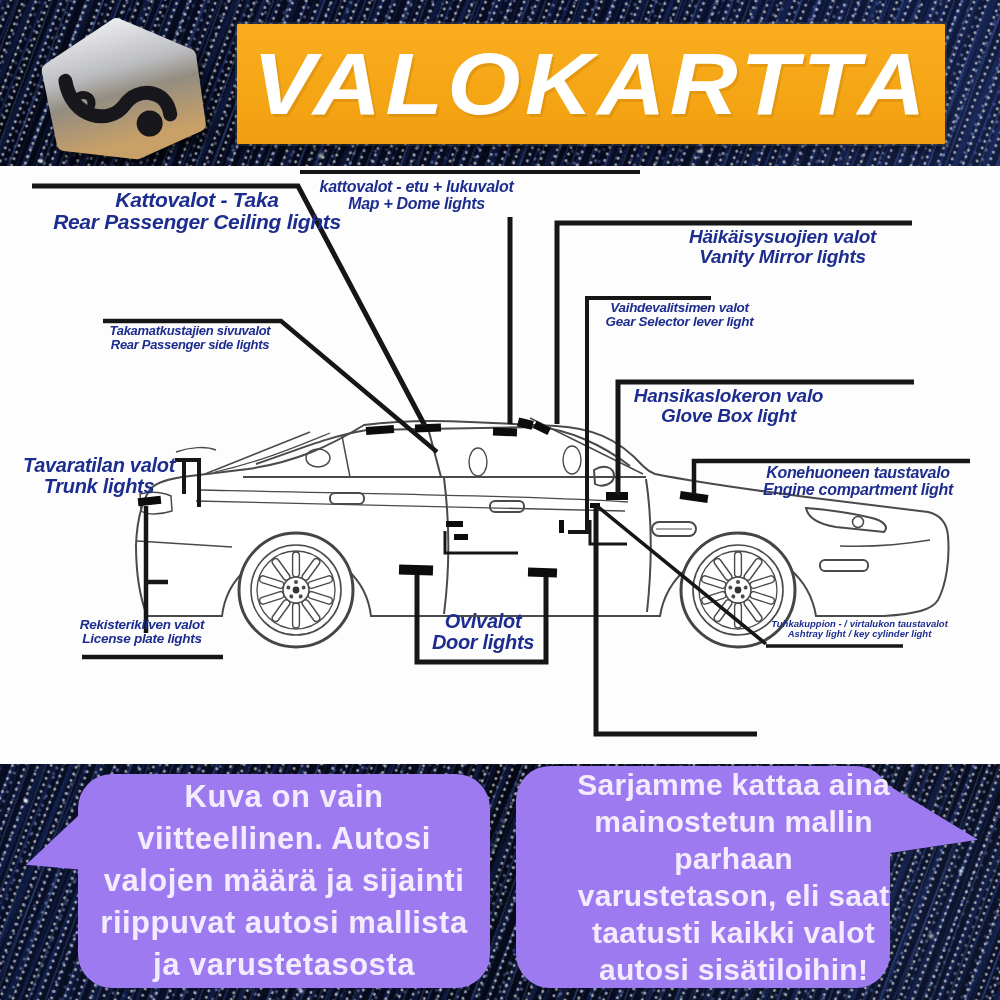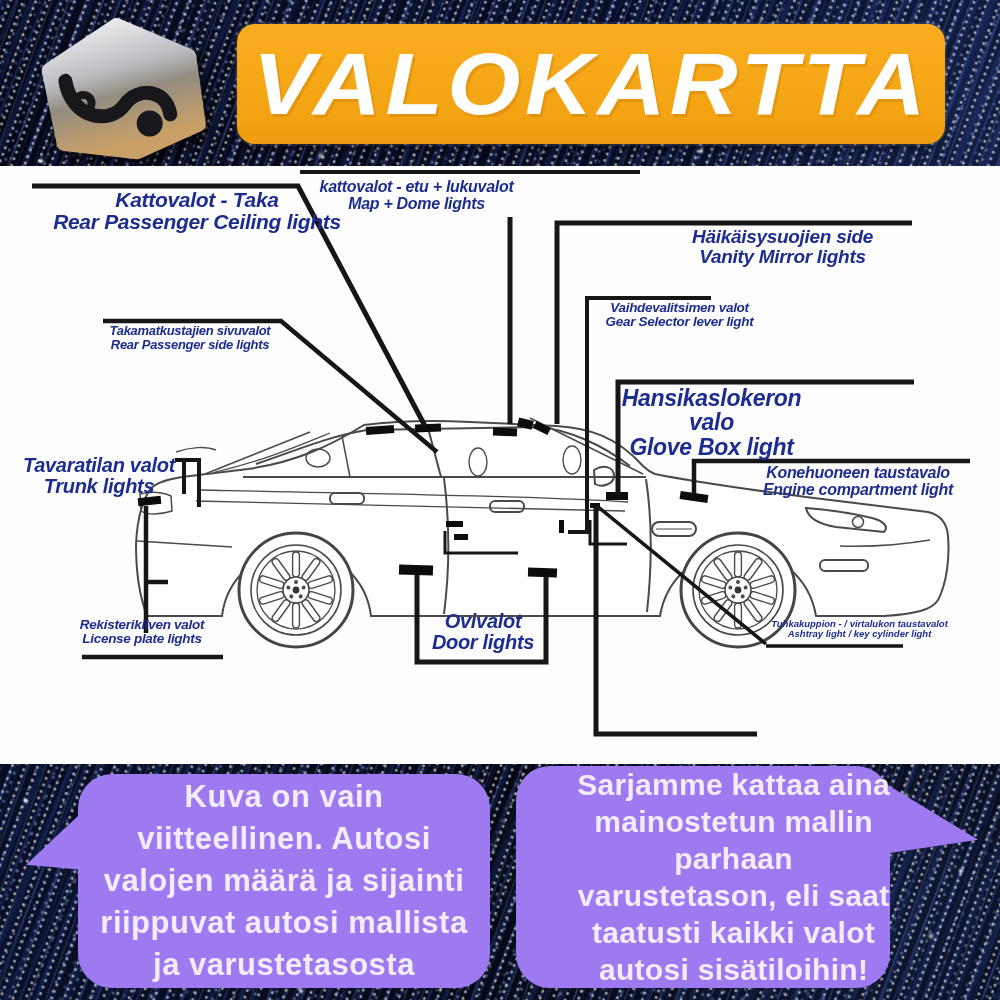--- a/index.html
+++ b/index.html
@@ -32,38 +32,38 @@
       930px 935px 3px 1px #fff, 700px 975px 2px 0 #b9c9ff, 985px 690px 2px 0 #fff,
       10px 350px 2px 0 #aabdff, 5px 540px 2px 1px #e0e8ff, 990px 300px 2px 1px #fff,
       992px 480px 2px 0 #c3d2ff, 994px 590px 2px 1px #eef2ff, 150px 995px 2px 0 #fff,
       300px 990px 2px 1px #d4dfff, 835px 985px 2px 0 #fff, 575px 775px 2px 0 #cdd9ff,
       970px 215px 2px 0 #fff, 760px 20px 2px 0 #fff, 420px 40px 2px 0 #9db2f9;}
   
   .logo{position:absolute;left:20px;top:12px;width:200px;height:148px;}
   .logo svg{filter:drop-shadow(5px 7px 6px rgba(0,0,0,.65));}
   .banner{position:absolute;left:237px;top:24px;width:708px;height:120px;
     background:linear-gradient(180deg,#f9ad1e 0%,#f4a413 70%,#ef9d10 100%);
-    border-radius:18px;display:flex;align-items:center;justify-content:center;
+    border-radius:1px;display:flex;align-items:center;justify-content:center;
     box-shadow:0 0 0 2px rgba(255,255,255,.10), 0 4px 10px rgba(0,0,0,.5);}
   .banner .title{color:#fff;font-weight:bold;font-style:italic;font-size:84px;
     letter-spacing:4px;transform:scaleX(1.12) scaleY(1.04);white-space:nowrap;
     text-shadow:2px 3px 0 rgba(150,90,0,.18);}
   
   .band{position:absolute;left:0;top:166px;width:1000px;height:598px;background:#fdfdfd;}
   .diagram-svg{position:absolute;left:0;top:0;width:1000px;height:1000px;pointer-events:none;}
   
   .lbl{position:absolute;color:#1d2d8f;font-weight:bold;font-style:italic;
     text-align:center;line-height:1.06;letter-spacing:-0.3px;}
   .lbl span{display:block;}
   .lbl-ceiling-rear{left:22px;top:189px;width:350px;font-size:21px;}
   .lbl-map-dome{left:264px;top:179px;width:305px;font-size:16px;}
   .lbl-vanity{left:640px;top:227px;width:285px;font-size:19px;}
   .lbl-gear{left:592px;top:301px;width:175px;font-size:13.5px;}
   .lbl-rear-side{left:85px;top:324px;width:210px;font-size:13px;}
-  .lbl-glove{left:604px;top:386px;width:215px;font-size:23px;}
+  .lbl-glove{left:621px;top:386px;width:215px;font-size:19px;}
   .lbl-trunk{left:8px;top:455px;width:182px;font-size:20px;}
   .lbl-engine{left:742px;top:465px;width:232px;font-size:16px;}
   .lbl-plate{left:52px;top:618px;width:180px;font-size:13.5px;}
   .lbl-door{left:424px;top:611px;width:118px;font-size:20px;}
   .lbl-ashtray{left:742px;top:619px;width:235px;font-size:9.5px;letter-spacing:0;}
   .lbl-footwell{left:598px;top:694px;width:185px;font-size:20px;}
   
   .bubble{position:absolute;background:#9d7af0;border-radius:34px;display:flex;
     align-items:center;justify-content:center;text-align:center;
     color:#f3ecff;font-weight:bold;white-space:pre-line;}
@@ -211,21 +211,21 @@
 
   <div class="lbl lbl-ceiling-rear">
     <span>Kattovalot - Taka</span>
     <span>Rear Passenger Ceiling lights</span>
   </div>
   <div class="lbl lbl-map-dome">
     <span>kattovalot - etu + lukuvalot</span>
     <span>Map + Dome lights</span>
   </div>
   <div class="lbl lbl-vanity">
-    <span>Häikäisysuojien side</span>
+    <span>Häikäisysuojien valot</span>
     <span>Vanity Mirror lights</span>
   </div>
   <div class="lbl lbl-gear">
     <span>Vaihdevalitsimen valot</span>
     <span>Gear Selector lever light</span>
   </div>
   <div class="lbl lbl-rear-side">
     <span>Takamatkustajien sivuvalot</span>
     <span>Rear Passenger side lights</span>
   </div>

